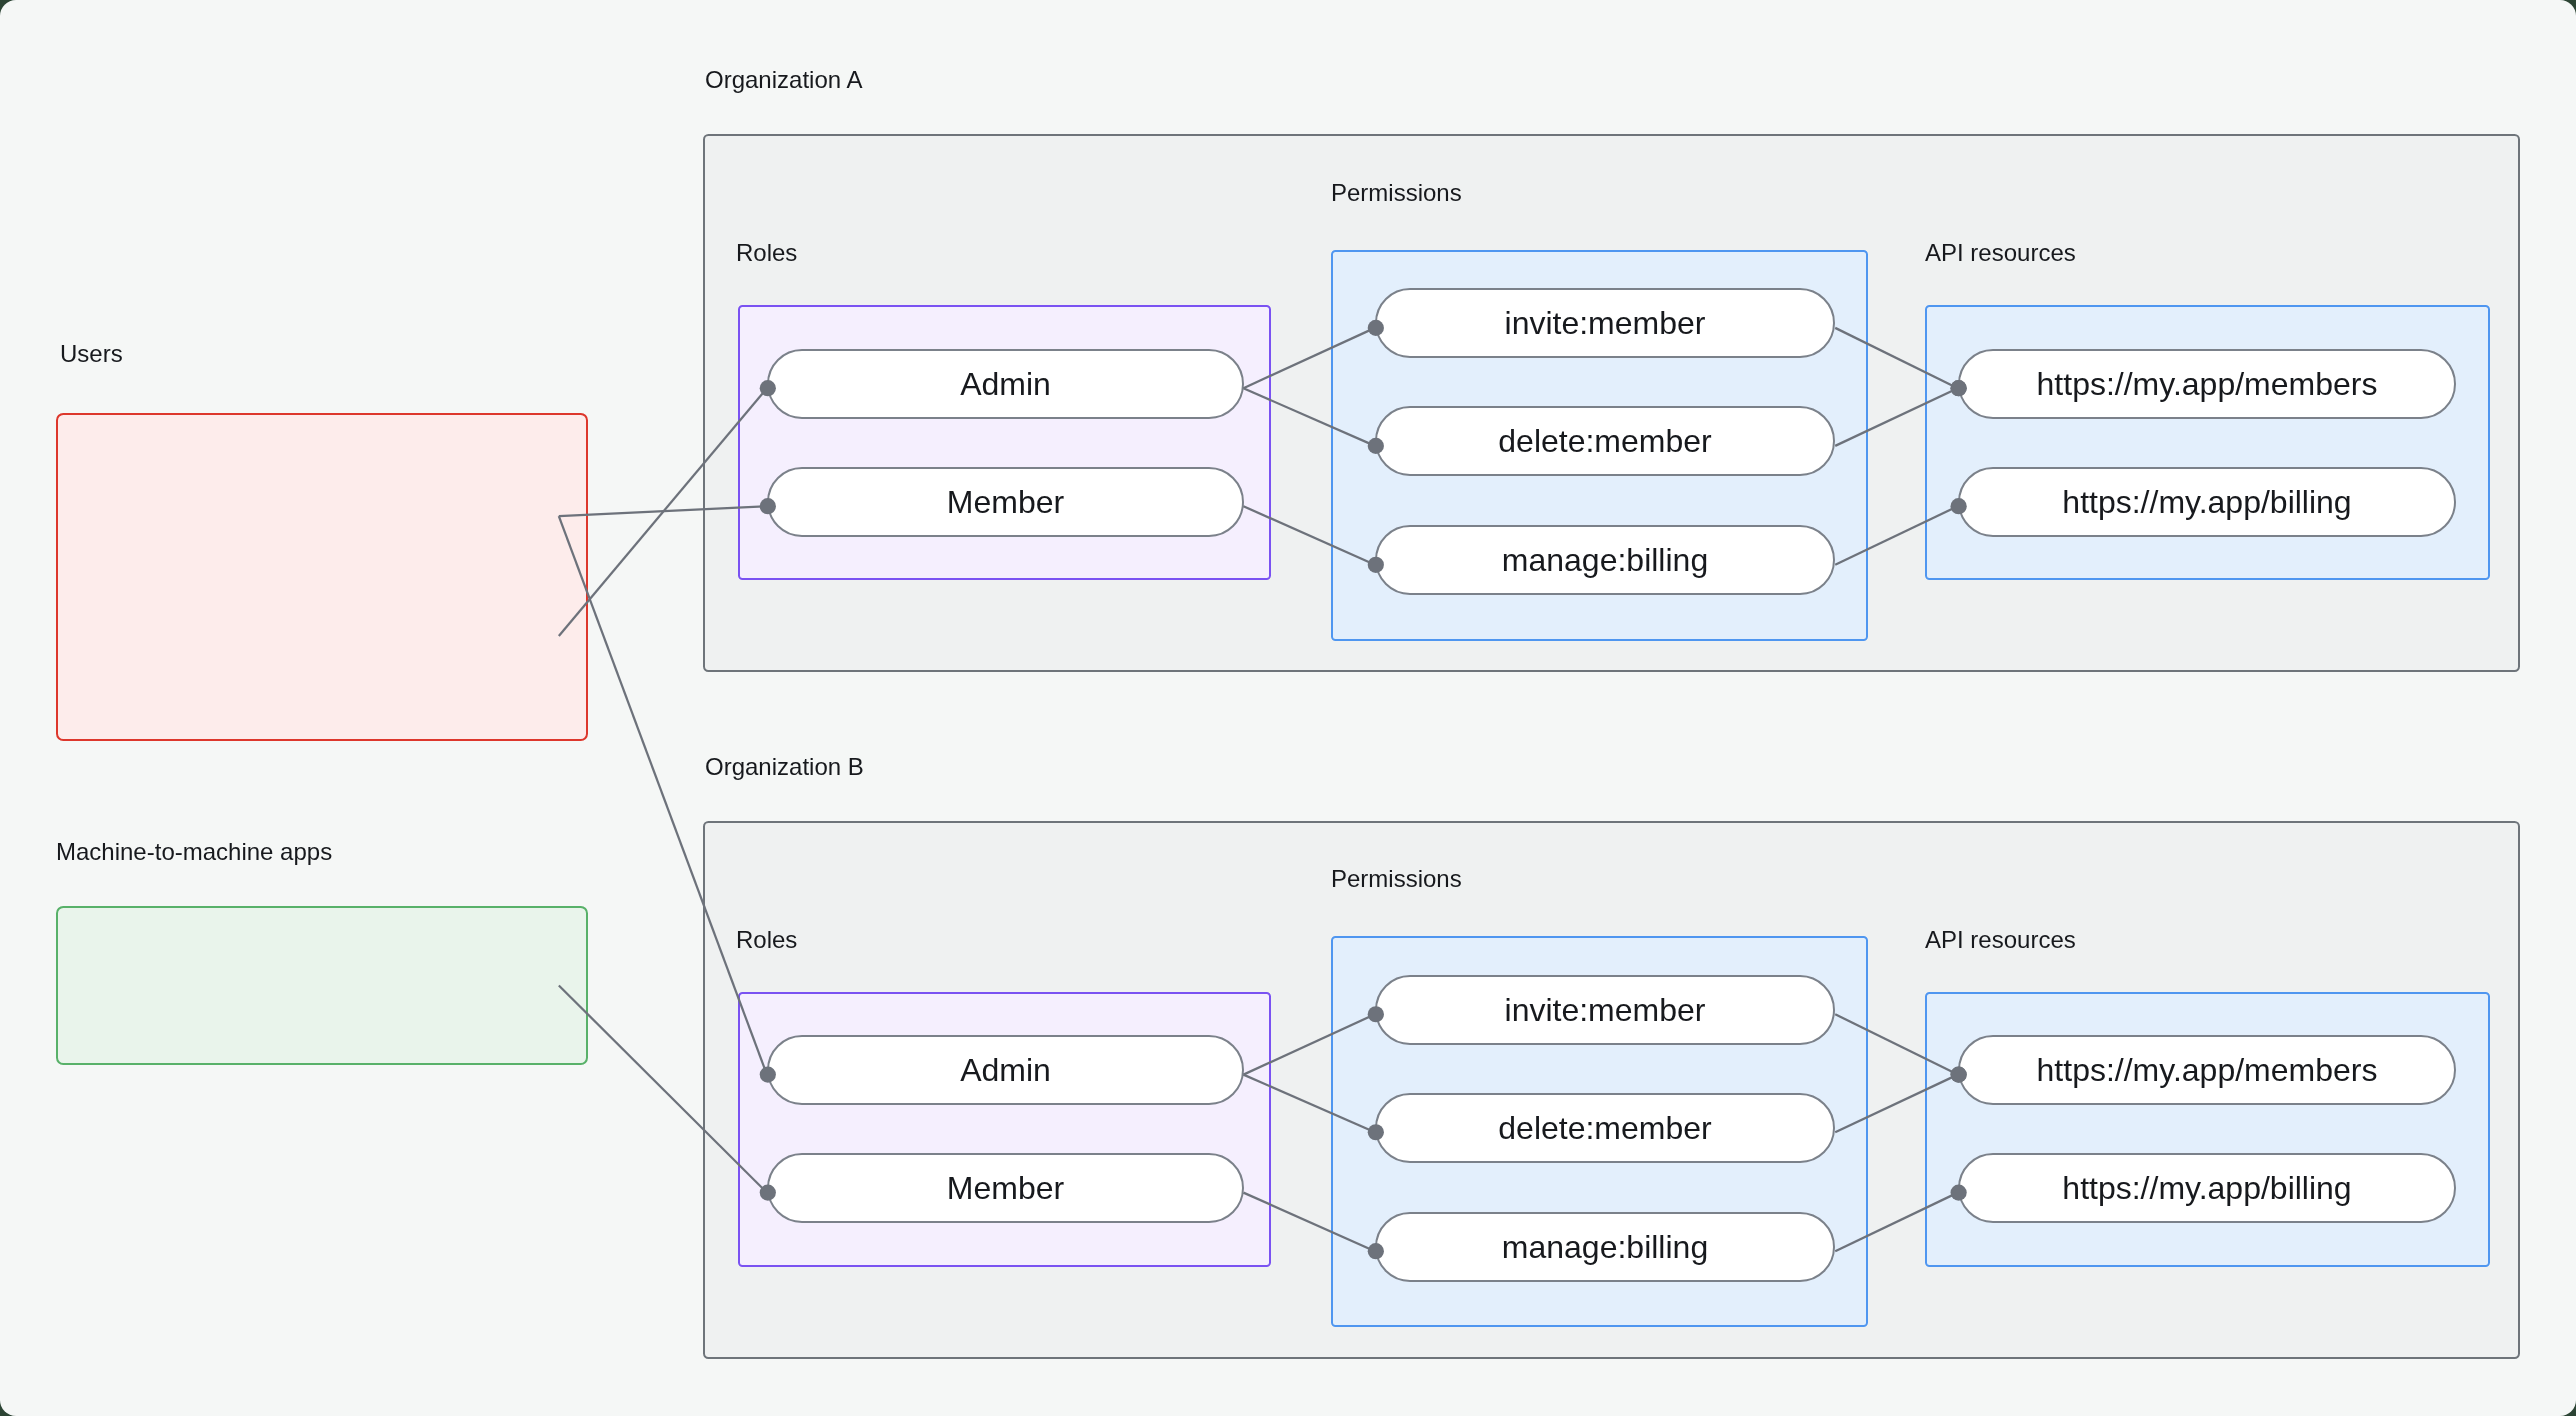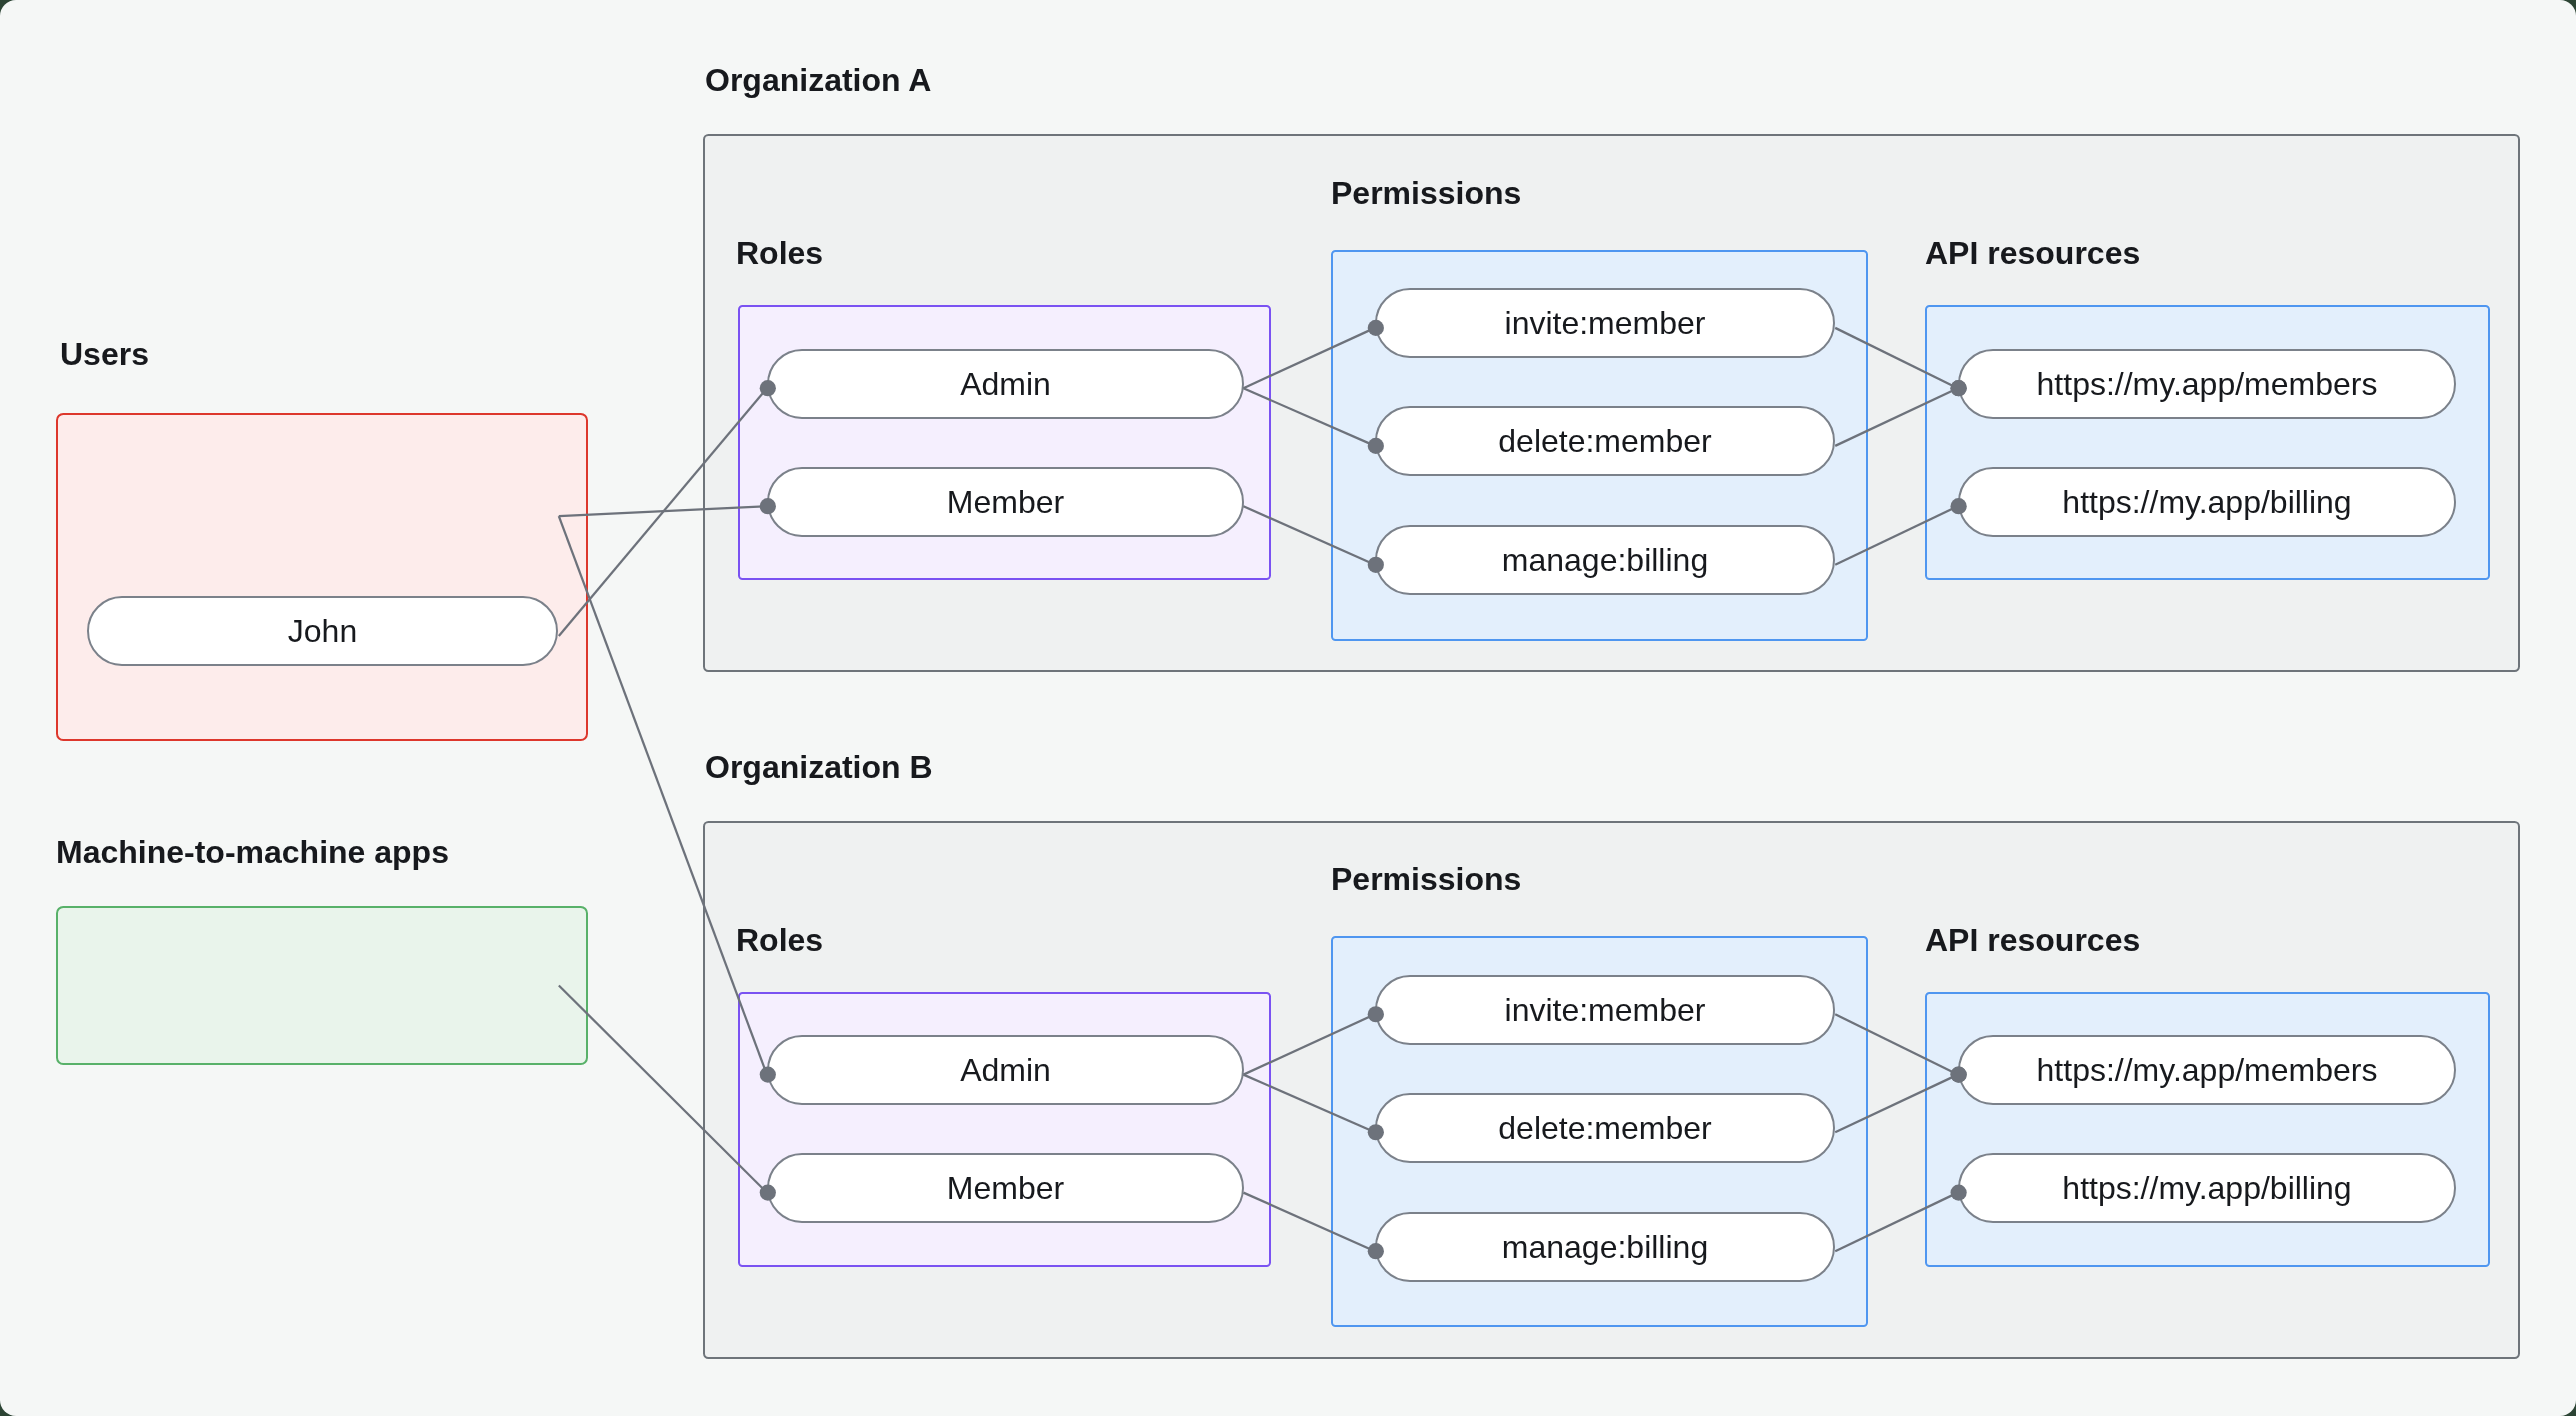--- a/index.html
+++ b/index.html
@@ -27,23 +27,23 @@
     position: relative;
     width: 2576px;
     height: 1416px;
     background: var(--canvas_bg);
     border-radius: 16px;
     overflow: hidden;
     color: var(--text);
   }
   .section-label {
     position: absolute;
-    font-size: 32px;
+    font-size: 24px;
     line-height: 38px;
-    font-weight: 700;
+    font-weight: 400;
     color: var(--text);
     white-space: nowrap;
   }
   .group-box { position: absolute; border-radius: 7.2px; }
   .org-box {
     background: var(--org_bg);
     border: 2.7px solid var(--org_border);
     border-radius: 5.4px;
   }
   .users-box { background: var(--users_bg); border: 2.7px solid var(--users_border); }
@@ -92,21 +92,20 @@
   <div class="section-label" style="left:736px; top:921px;">Roles</div>
   <div class="section-label" style="left:1331px; top:860px;">Permissions</div>
   <div class="section-label" style="left:1925px; top:921px;">API resources</div>
   <div class="group-box roles-box" style="left:738px; top:992px; width:533px; height:275px;"></div>
   <div class="group-box perms-box" style="left:1331px; top:936px; width:537px; height:391px;"></div>
   <div class="group-box perms-box" style="left:1925px; top:992px; width:565px; height:275px;"></div>
 
   <div class="group-box users-box" style="left:56px; top:413px; width:532px; height:328px;"></div>
   <div class="group-box m2m-box" style="left:56px; top:906px; width:532px; height:159px;"></div>
 
-  <div class="pill" style="left:87px; top:596px; width:471px;">John</div>
 
   <div class="pill" style="left:767px; top:349px; width:477px;">Admin</div>
   <div class="pill" style="left:767px; top:467px; width:477px;">Member</div>
   <div class="pill" style="left:1375px; top:288px; width:460px;">invite:member</div>
   <div class="pill" style="left:1375px; top:406px; width:460px;">delete:member</div>
   <div class="pill" style="left:1375px; top:525px; width:460px;">manage:billing</div>
   <div class="pill" style="left:1958px; top:349px; width:498px;">https://my.app/members</div>
   <div class="pill" style="left:1958px; top:467px; width:498px;">https://my.app/billing</div>
 
   <div class="pill" style="left:767px; top:1035px; width:477px;">Admin</div>

